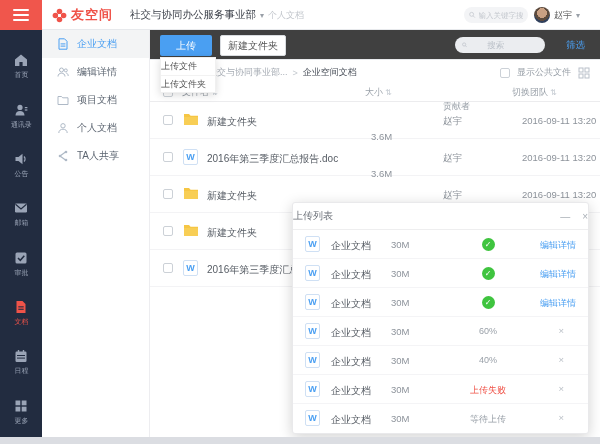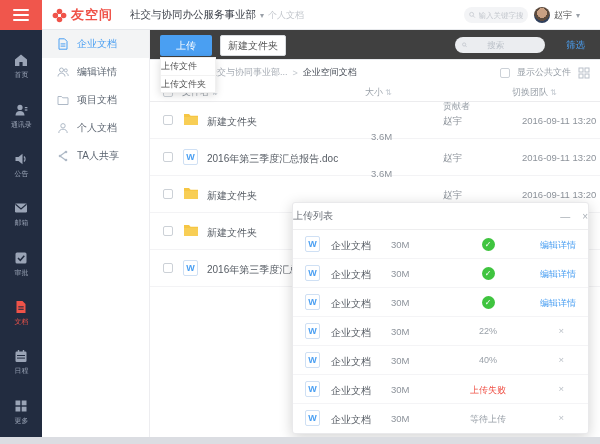--- a/index.html
+++ b/index.html
@@ -406,21 +406,21 @@
       <span class="doc-icon">W</span>
       <span class="u-name">企业文档</span>
       <span class="u-size">30M</span>
       <span class="u-status"><span class="check-badge">✓</span></span>
       <span class="u-action">编辑详情</span>
     </div>
     <div class="u-row">
       <span class="doc-icon">W</span>
       <span class="u-name">企业文档</span>
       <span class="u-size">30M</span>
-      <span class="u-status">22%</span>
+      <span class="u-status">60%</span>
       <span class="u-close">×</span>
     </div>
     <div class="u-row">
       <span class="doc-icon">W</span>
       <span class="u-name">企业文档</span>
       <span class="u-size">30M</span>
       <span class="u-status">40%</span>
       <span class="u-close">×</span>
     </div>
     <div class="u-row">

